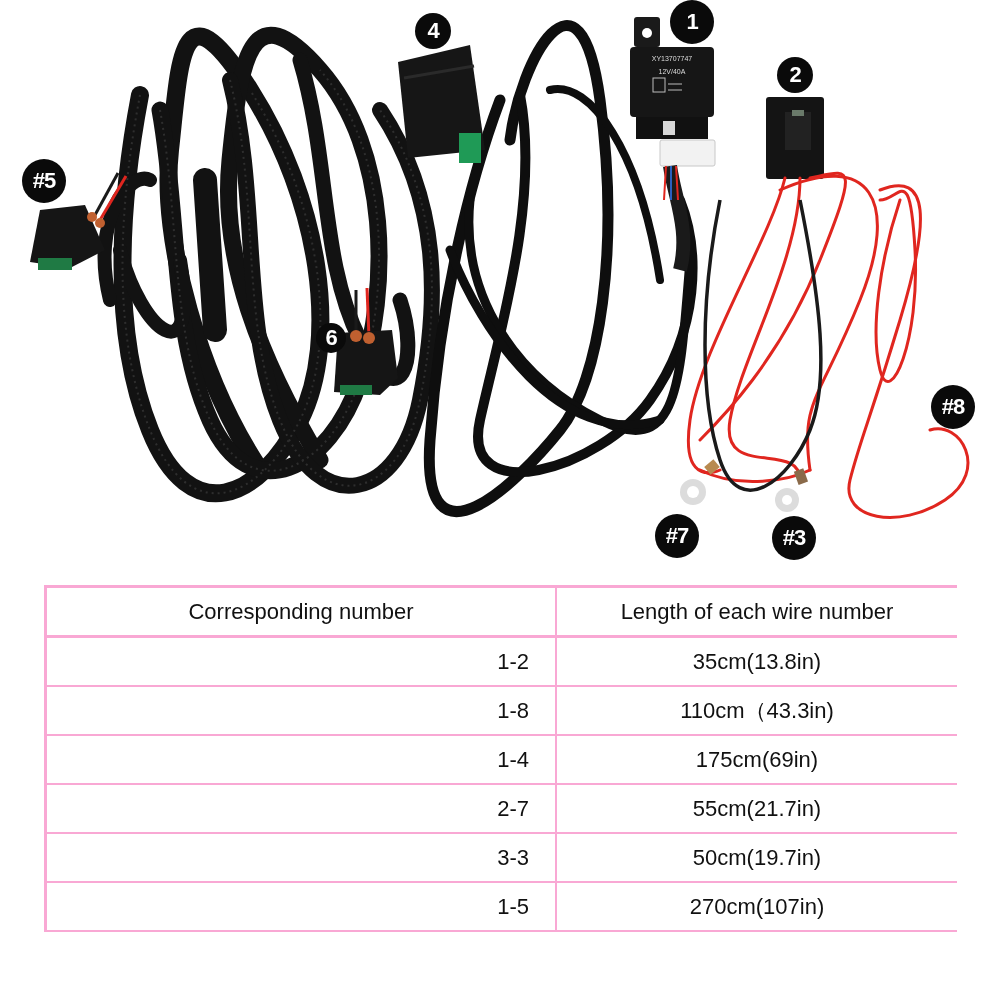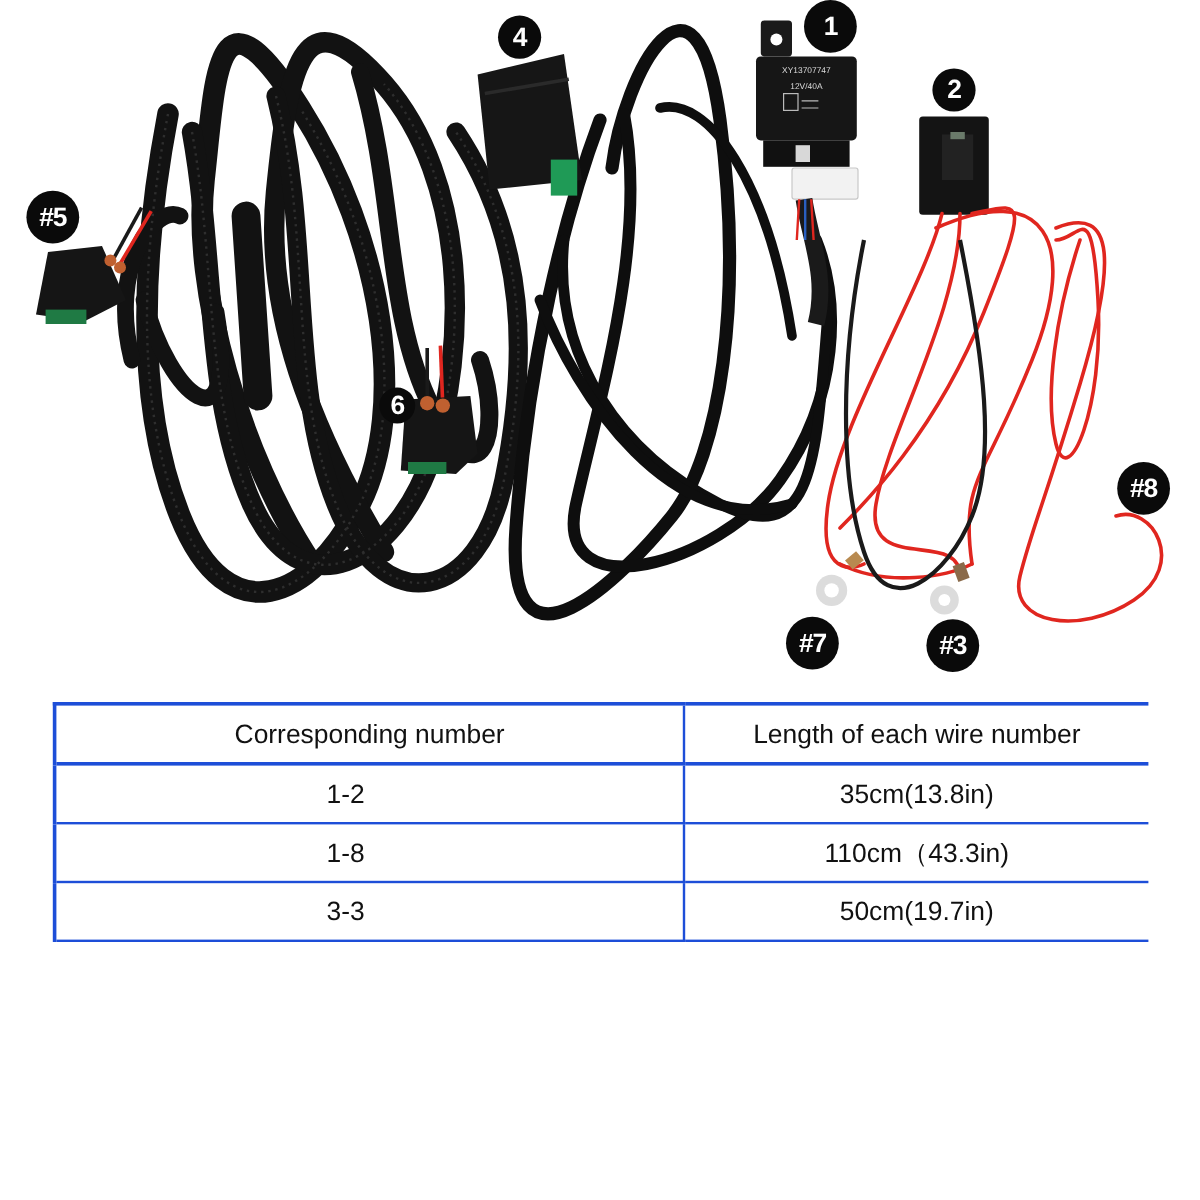--- a/index.html
+++ b/index.html
@@ -6,25 +6,25 @@
   body { width: 1000px; height: 1000px; position: relative; overflow: hidden;
          font-family: "Liberation Sans", sans-serif; }
   #photo { position: absolute; left: 0; top: 0; width: 1000px; height: 575px; }
   .badge { position: absolute; width: 44px; height: 44px; border-radius: 50%;
            background: #0a0a0a; color: #fff; display: flex; align-items: center;
            justify-content: center; font-family: "Liberation Sans", sans-serif;
            font-weight: bold; font-size: 22px; letter-spacing: -1px; }
   .badge.sm { width: 36px; height: 36px; font-size: 22px; }
   #spec-table { position: absolute; left: 44px; top: 585px; width: 913px;
                 border-collapse: collapse; }
-  #spec-table td, #spec-table th { border: 2px solid #1d4ed8; height: 47px;
+  #spec-table td, #spec-table th { border: 2px solid #f9a8d4; height: 47px;
      text-align: center; font-family: "Liberation Sans", sans-serif;
      font-weight: normal; font-size: 22px; color: #111; padding: 0; }
   #spec-table th:first-child, #spec-table td:first-child { width: 482px; }
-  #spec-table td:first-child { padding-right: 40px; }
+  #spec-table td:first-child { padding-right: 26px; text-align: right; }
   #spec-table th:first-child { padding-right: 0; }
   #spec-table tr > *:first-child { border-left-width: 3px; }
   #spec-table tr > *:last-child { border-right-width: 0; }
   #spec-table tr:first-child > * { border-top-width: 3px; }
 </style>
 </head>
 <body>
 
 <svg id="photo" viewBox="0 0 1000 575" xmlns="http://www.w3.org/2000/svg">
   <defs>
@@ -163,17 +163,29 @@
   <tbody>
     <tr>
         <td>1-2</td>
         <td>35cm(13.8in)</td>
       </tr>
     <tr>
         <td>1-8</td>
         <td>110cm（43.3in)</td>
       </tr>
     <tr>
+        <td>1-4</td>
+        <td>175cm(69in)</td>
+      </tr>
+    <tr>
+        <td>2-7</td>
+        <td>55cm(21.7in)</td>
+      </tr>
+    <tr>
         <td>3-3</td>
         <td>50cm(19.7in)</td>
+      </tr>
+    <tr>
+        <td>1-5</td>
+        <td>270cm(107in)</td>
       </tr>
   </tbody>
 </table>
 
 </body></html>

